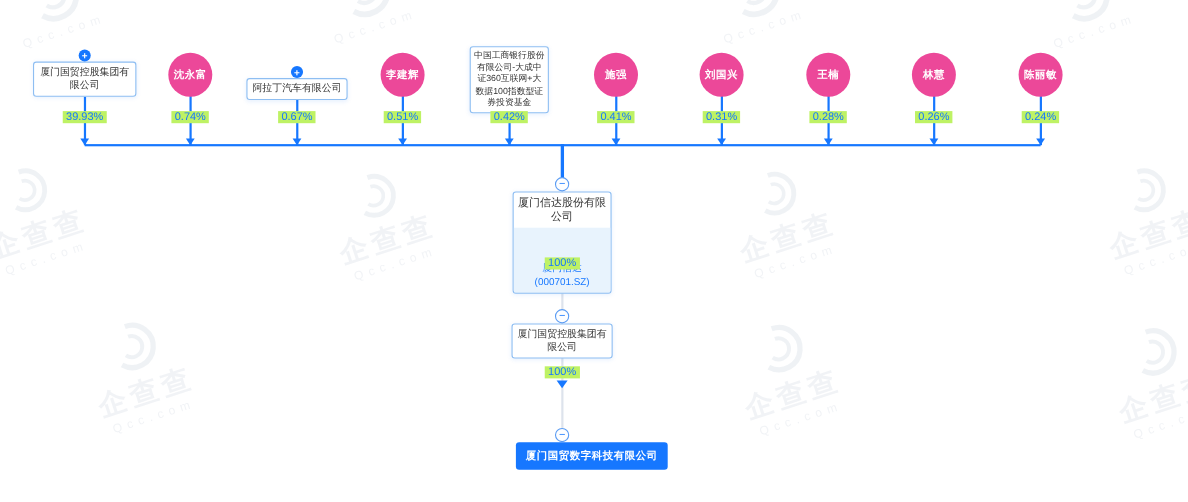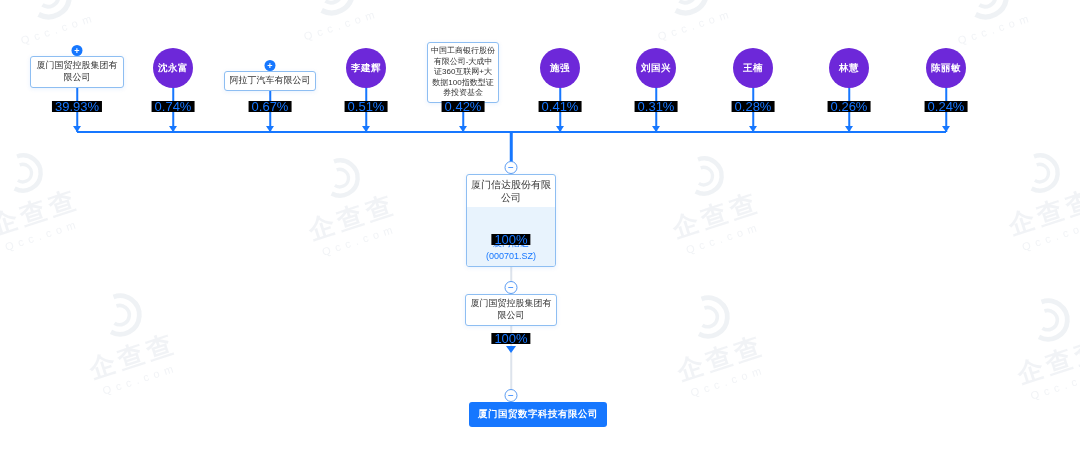--- a/index.html
+++ b/index.html
@@ -20,31 +20,31 @@
   .bus   { position:absolute; left:77px; top:131px; width:869px; height:2px; background:#1677ff; z-index:1; }
   .stem  { position:absolute; width:2.5px; background:#1677ff; transform:translateX(-50%); z-index:1; }
   .arr   { position:absolute; width:0; height:0; transform:translateX(-50%); z-index:2;
            border-left:4.5px solid transparent; border-right:4.5px solid transparent;
            border-top:6px solid #1677ff; }
   .arr2  { position:absolute; width:0; height:0; transform:translateX(-50%); z-index:2;
            border-left:5px solid transparent; border-right:5px solid transparent;
            border-top:7px solid #1677ff; }
 
   
-  .pct { position:absolute; transform:translateX(-50%); background:#000000; padding:0 3px;
-         color:#1677ff; font-size:13px; line-height:11px; z-index:3; white-space:nowrap; }
+  .pct { position:absolute; transform:translateX(-50%); background:#bef264; padding:0 3px;
+         color:#1677ff; font-size:10px; line-height:11px; z-index:3; white-space:nowrap; }
 
   
   .cbox { position:absolute; transform:translateX(-50%); background:#fff;
           border:1px solid #8ebef2; border-radius:3px; padding:3px 3px;
           font-size:9px; line-height:1.32; color:#333; text-align:center;
           box-shadow:0 1px 4px rgba(31,119,246,.10); z-index:3; cursor:pointer; }
   .cbox.small { font-size:8px; }
   .circle { position:absolute; transform:translateX(-50%); width:40px; height:40px;
-            border-radius:50%; background:#6d28d9; color:#fff; font-size:9.5px; font-weight:600;
+            border-radius:50%; background:#ec4899; color:#fff; font-size:9.5px; font-weight:600;
             display:flex; align-items:center; justify-content:center; z-index:3;
             letter-spacing:.5px; cursor:pointer; }
   .plus  { position:absolute; transform:translateX(-50%); width:11px; height:11px; border-radius:50%;
            background:#1677ff; color:#fff; font-size:9px; font-weight:700; line-height:10px;
            display:flex; align-items:center; justify-content:center; z-index:4; cursor:pointer; }
   .minus { position:absolute; transform:translateX(-50%); width:13px; height:13px; border-radius:50%;
            background:#fdfeff; border:1px solid #5b9cf3; color:#1677ff; font-size:10px; line-height:10px;
            display:flex; align-items:center; justify-content:center; z-index:4; cursor:pointer; }
 
   .main-box { position:absolute; transform:translateX(-50%); width:90px; background:#fff;

